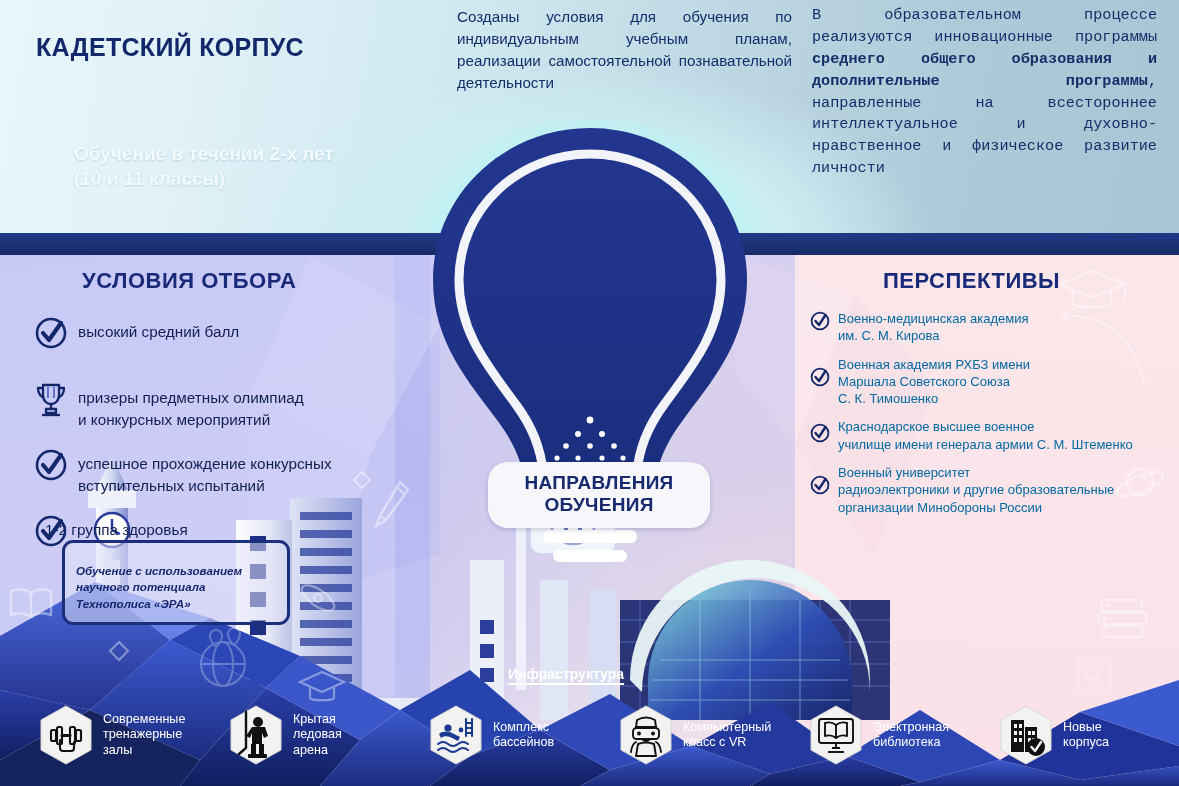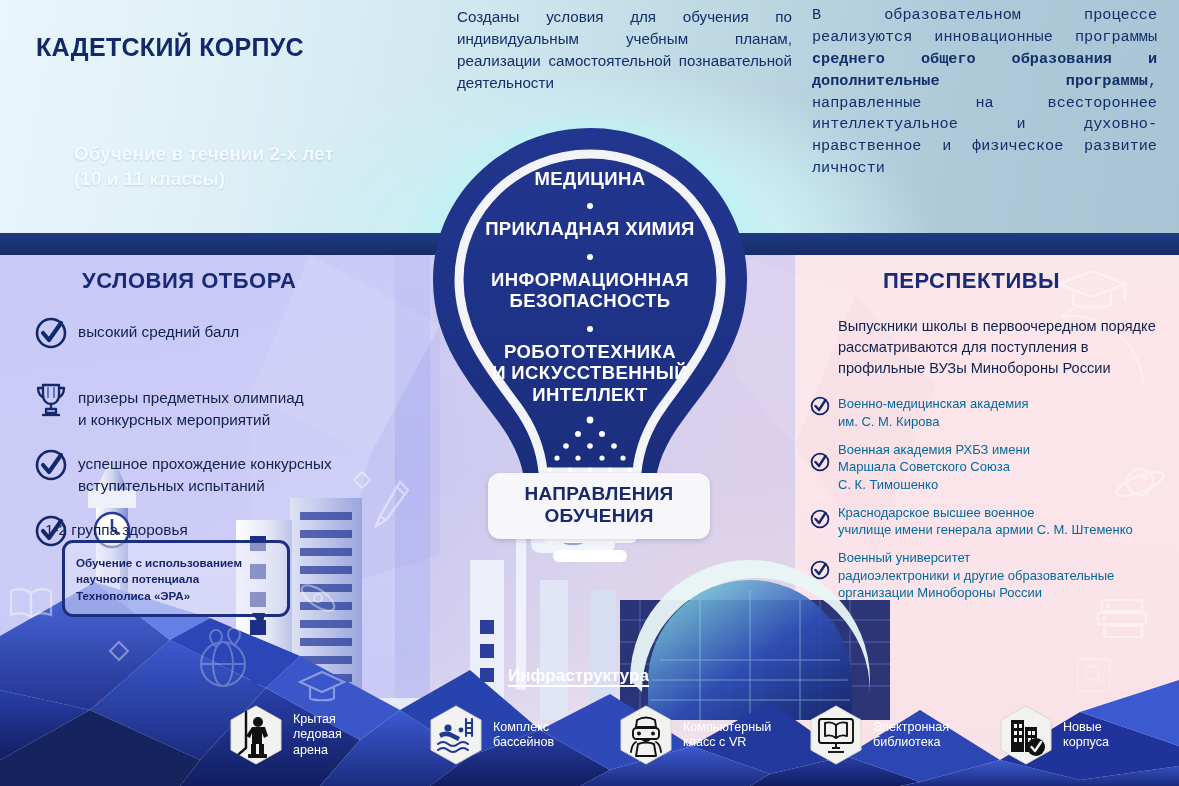--- a/index.html
+++ b/index.html
@@ -93,22 +93,22 @@
   .crit .ico{position:absolute;left:4px;top:-2px;width:34px;height:34px;}
   .crit .txt{
     margin-left:48px;font-size:15.3px;color:#10214f;line-height:1.42;font-weight:400;
     padding-top:3px;
   }
 
   .callout{
     position:absolute;left:62px;top:540px;width:200px;
     border:3px solid #1c2f7d;border-radius:11px;
     background:rgba(226,226,250,.55);
-    padding:12px 11px 10px 11px;
-    font-size:11.6px;font-weight:700;color:#16276e;line-height:1.42;
+    padding:20px 11px 10px 11px;
+    font-size:11.6px;font-weight:700;color:#16276e;line-height:1.42;font-style:italic;
   }
   .callout:after{
     content:"";position:absolute;right:22px;bottom:-14px;
     width:0;height:0;border-left:10px solid transparent;border-right:3px solid transparent;
     border-top:15px solid #1c2f7d;
   }
 
   
   .col-right{position:absolute;left:838px;top:268px;width:335px;}
   .col-right .col-head{color:#182a78;margin-left:45px;}
@@ -125,33 +125,33 @@
   .bulb-list{
     position:absolute;left:0;top:40px;width:390px;text-align:center;
     color:#ffffff;font-weight:700;letter-spacing:.4px;
   }
   .bl-item{font-size:18.5px;line-height:1.16;}
   .bl-item.two{font-size:18.5px;}
   .bl-dot{color:#ffffff;font-size:15px;line-height:1;margin:7px 0;}
   .bl-dot span{display:inline-block;width:6px;height:6px;border-radius:50%;background:#fff;}
 
   .dirbox{
-    position:absolute;left:93px;top:345px;width:206px;
-    background:#f7f7fb;border-radius:12px;
+    position:absolute;left:93px;top:334px;width:206px;
+    background:#f7f7fb;border-radius:20px;
     padding:10px 8px 11px 8px;text-align:center;
     box-shadow:0 2px 5px rgba(20,30,90,.18);
   }
   .dirbox .t{
     font-size:19px;font-weight:700;color:#172a6e;line-height:1.18;letter-spacing:.3px;
   }
 
   
   .infra-title{
     position:absolute;left:508px;top:666px;
-    font-size:17px;font-weight:700;color:#ffffff;
+    font-size:14px;font-weight:700;color:#ffffff;
     text-decoration:underline;text-underline-offset:4px;
     text-decoration-thickness:2px;
   }
   .infra-row{position:absolute;left:0;top:704px;width:1179px;height:82px;}
   .infra-item{position:absolute;top:0;display:flex;align-items:center;gap:9px;}
   .hexwrap{width:56px;height:62px;flex:0 0 56px;}
   .infra-label{
     font-size:12.6px;color:#ffffff;line-height:1.22;font-weight:400;white-space:pre-line;
   }
 
@@ -452,32 +452,20 @@
         <circle cx="238" cy="338" r="2.6"></circle>
       <circle cx="165" cy="350" r="2.4"></circle>
         <circle cx="185" cy="350" r="2.4"></circle>
         <circle cx="205" cy="350" r="2.4"></circle>
         <circle cx="225" cy="350" r="2.4"></circle>
         <circle cx="245" cy="350" r="2.4"></circle>
     </g>
   </svg>
 
   <div class="bulb-wrap">
-    <div class="bulb-list">
-      <div class="bl-item" style="white-space:pre-line;">МЕДИЦИНА</div>
-      <div class="bl-dot"><span></span></div>
-      <div class="bl-item" style="white-space:pre-line;">ПРИКЛАДНАЯ ХИМИЯ</div>
-      <div class="bl-dot"><span></span></div>
-      <div class="bl-item two" style="white-space:pre-line;">ИНФОРМАЦИОННАЯ
-БЕЗОПАСНОСТЬ</div>
-      <div class="bl-dot"><span></span></div>
-      <div class="bl-item two" style="white-space:pre-line;">РОБОТОТЕХНИКА
-И ИСКУССТВЕННЫЙ
-ИНТЕЛЛЕКТ</div>
-    </div>
     <div class="dirbox">
       <div class="t" style="white-space:pre-line;">НАПРАВЛЕНИЯ
 ОБУЧЕНИЯ</div>
     </div>
   </div>
 
   <div class="col-left">
     <div class="col-head lh">УСЛОВИЯ ОТБОРА</div>
 
     <div class="crit-list">
@@ -535,21 +523,20 @@
   </div>
 
   <div class="callout">
     <span style="white-space:pre-line;">Обучение с использованием
 научного потенциала
 Технополиса «ЭРА»</span>
   </div>
 
   <div class="col-right">
     <div class="col-head">ПЕРСПЕКТИВЫ</div>
-    <div class="persp-lead">Выпускники школы в первоочередном порядке рассматриваются для поступления в профильные ВУЗы Минобороны России</div>
 
     <div class="uni-list">
 
       <div class="uni">
         <span class="ico">
           <svg width="20" height="20" viewBox="0 0 20 20">
             <circle cx="10" cy="10" r="8.4" fill="none" stroke="#12286b" stroke-width="1.8"></circle>
             <path d="M5.5 10 L9 14 L15.5 4" fill="none" stroke="#12286b" stroke-width="2.4" stroke-linecap="round" stroke-linejoin="round"></path>
           </svg>
         </span>
@@ -592,20 +579,38 @@
 организации Минобороны России</div>
       </div>
 
     </div>
   </div>
 
   <div class="infra-title">Инфраструктура</div>
 
   <div class="infra-row">
 
+    <div class="infra-item" style="left:38px;">
+      <span class="hexwrap">
+        <svg width="56" height="62" viewBox="0 0 56 62">
+          <polygon points="28,2 53,16 53,46 28,60 3,46 3,16" fill="#f2f2f0" stroke="#d6d6d2" stroke-width="1"></polygon>
+          <g stroke="#111" stroke-width="2.1" fill="none" stroke-linecap="round">
+            <rect x="13" y="26" width="5" height="11" rx="1.5"></rect>
+            <rect x="19" y="23" width="5" height="17" rx="1.5"></rect>
+            <rect x="38" y="26" width="5" height="11" rx="1.5"></rect>
+            <rect x="32" y="23" width="5" height="17" rx="1.5"></rect>
+            <line x1="24" y1="31.5" x2="32" y2="31.5" stroke-width="3"></line>
+            <path d="M22 36 v8 a3 3 0 0 0 3 3 h8 a3 3 0 0 0 3 -3 v-6"></path>
+          </g>
+        </svg>
+      </span>
+      <span class="infra-label">Современные
+тренажерные
+залы</span>
+    </div>
 
     <div class="infra-item" style="left:228px;">
       <span class="hexwrap">
         <svg width="56" height="62" viewBox="0 0 56 62">
           <polygon points="28,2 53,16 53,46 28,60 3,46 3,16" fill="#f2f2f0" stroke="#d6d6d2" stroke-width="1"></polygon>
           <g fill="#111">
             <circle cx="30" cy="18" r="5"></circle>
             <path d="M24 23 h13 l3 9 -4 2 -2 -5 v11 h-10 v-11 l-2 5 -4 -2 z"></path>
             <rect x="23" y="40" width="5" height="12"></rect>
             <rect x="31" y="40" width="5" height="12"></rect>

